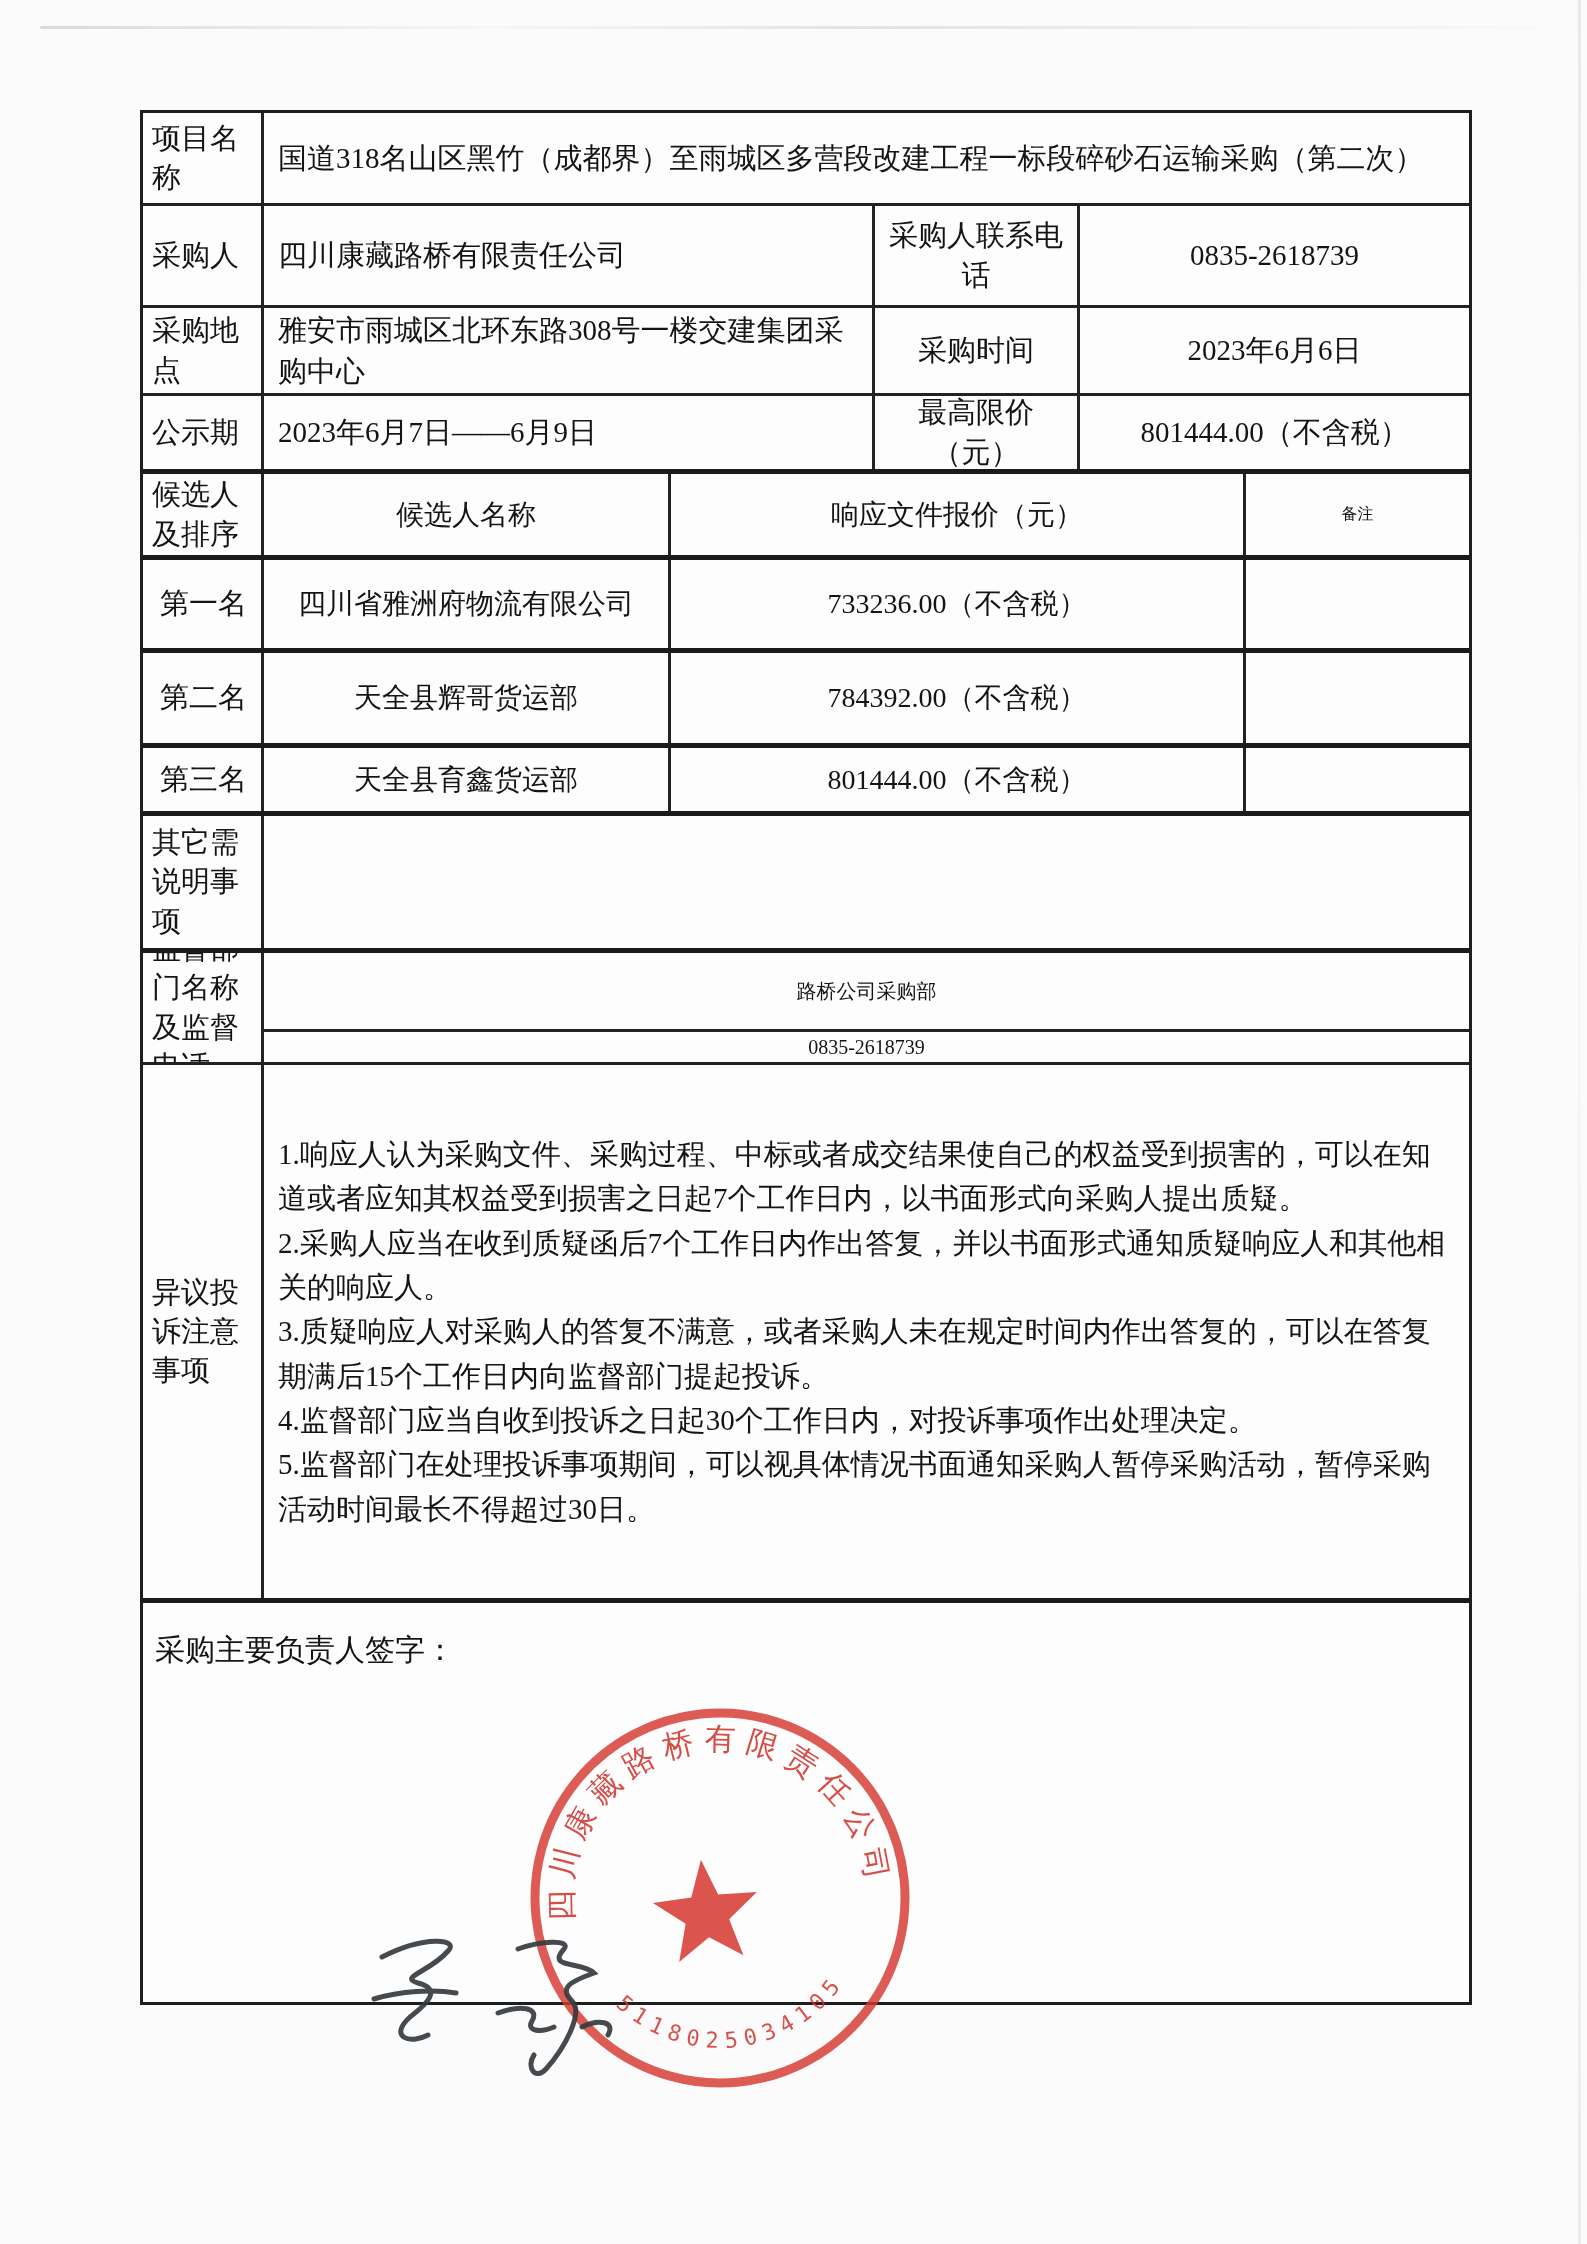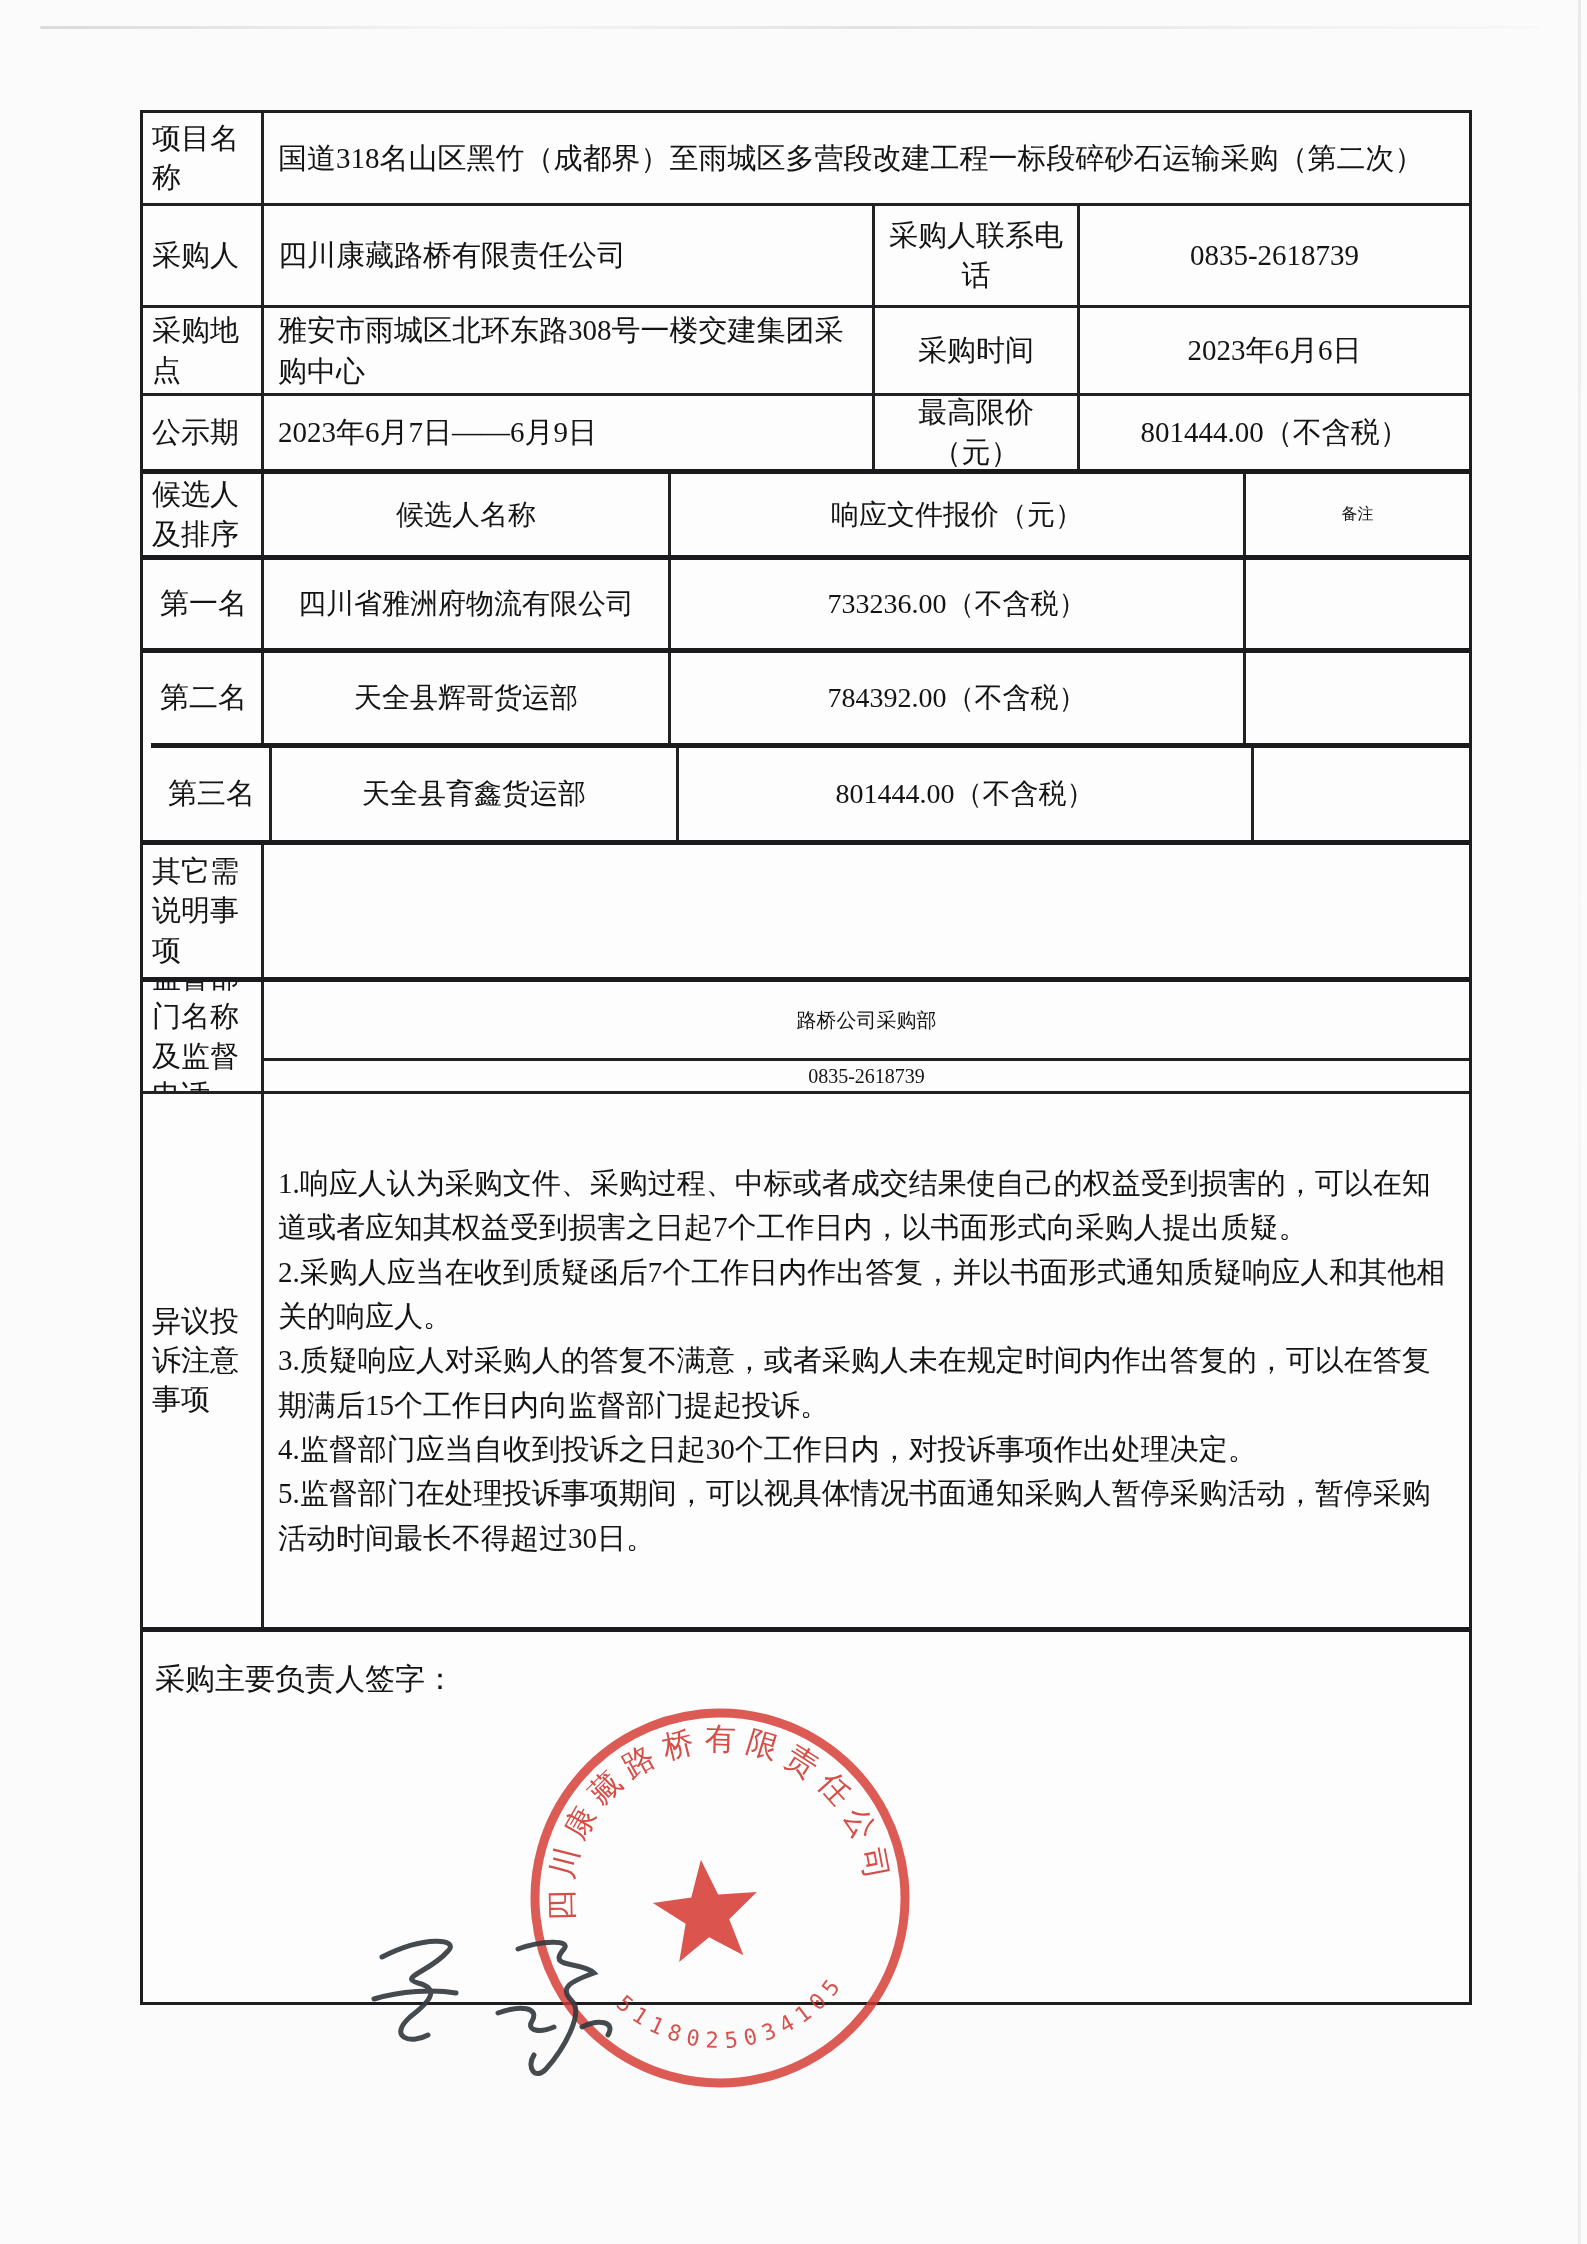--- a/index.html
+++ b/index.html
@@ -48,21 +48,21 @@
     font-weight:900;font-size:45px;line-height:1.5;letter-spacing:1px;color:#0d0d0f;
     padding-top:6px;
   }
   .r-project{height:90px;}
   .r-purchaser{height:102px;}
   .r-location{height:88px;}
   .r-publicity{height:76px;}
   .r-candhead{height:86px;}
   .r-c1{height:93px;}
   .r-c2{height:95px;}
-  .r-c3{height:97px;margin-left:8px;}
+  .r-c3{height:68px;}
   .r-other{height:137px;}
   .r-superv{height:114px;}
   .r-objection{height:536px;}
   .r-sign{height:100px;}
   .c-name{flex:0 0 407px;justify-content:center;font-size:28px;text-align:center;}
   .c-bid{flex:0 0 575px;justify-content:center;font-size:28px;text-align:center;}
   .c-rem{flex:1 1 auto;}
   .sup-col{flex:1 1 auto;display:flex;flex-direction:column;}
   .sup-sub{flex:0 0 76px;box-sizing:border-box;display:flex;align-items:center;justify-content:center;font-size:20px;}
   .sup-sub.second{flex:1 1 auto;border-top:3px solid #222225;}

